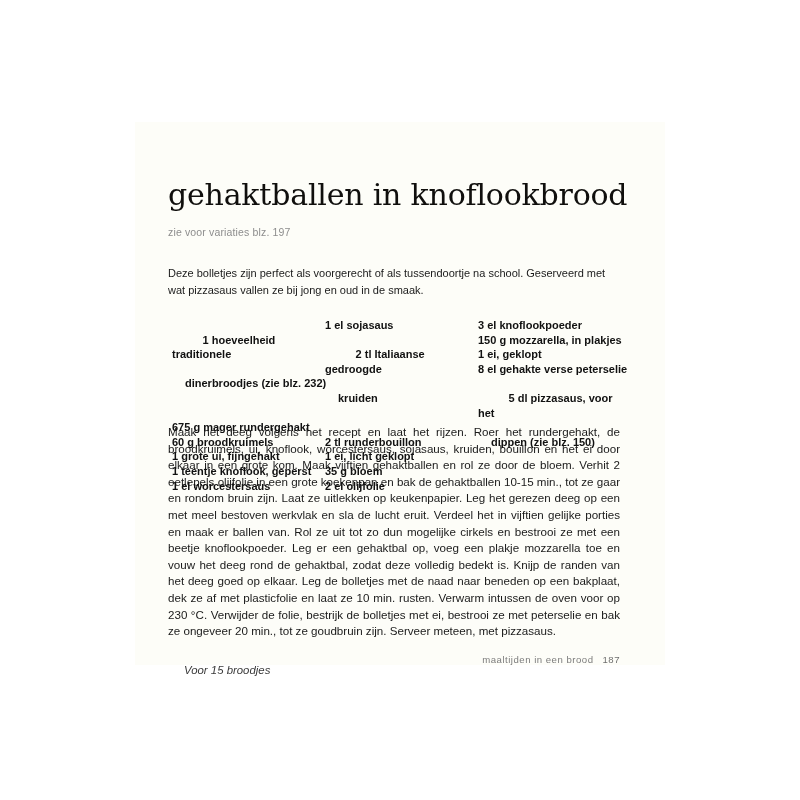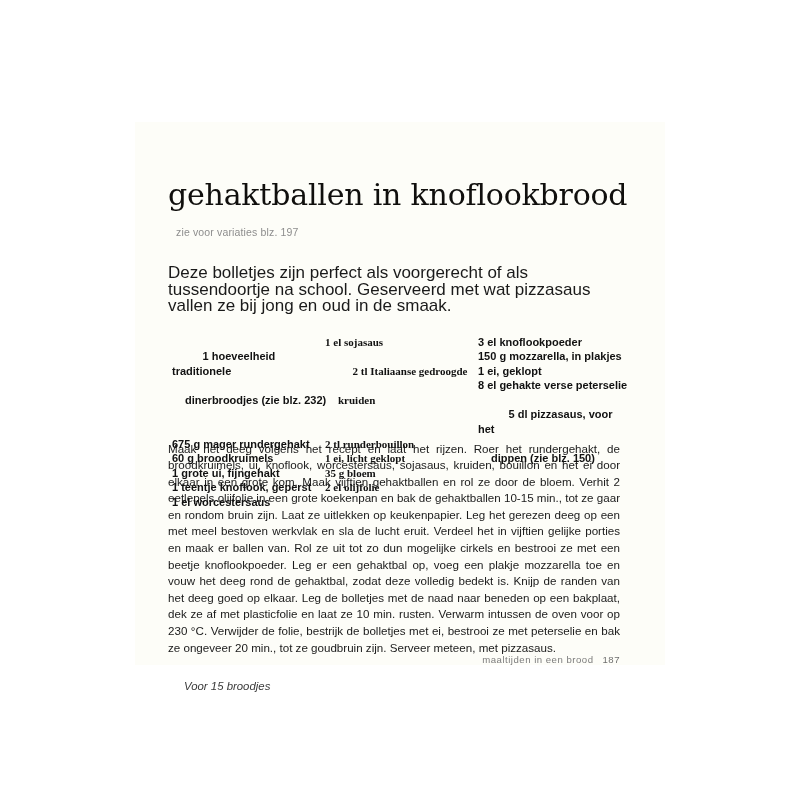--- a/index.html
+++ b/index.html
@@ -51,26 +51,26 @@
     margin: 0;
     white-space: nowrap;
   }
 
   .recipe-subtitle {
     font-family: "Liberation Sans", sans-serif;
     font-size: 10.5px;
     line-height: 14px;
     color: #8d8d8d;
     letter-spacing: 0.15px;
-    margin: 12px 0 0 8px;
+    margin: 12px 0 0 0;
   }
 
   .intro {
     font-family: "Liberation Sans", sans-serif;
-    font-size: 17px;
+    font-size: 11px;
     line-height: 16.5px;
     color: #1a1a1a;
     margin: 26px 0 0 0;
     width: 452px;
   }
 
   
   .ingredients {
     position: relative;
     margin: 20px 0 0 4px;
@@ -79,21 +79,21 @@
   .ing-col {
     position: absolute;
     top: 0;
     font-family: "Liberation Sans", sans-serif;
     font-size: 11px;
     line-height: 14.6px;
     color: #111111;
     font-weight: 600;
   }
   .ing-col.col-1 { left: 0px;   width: 155px; }
-  .ing-col.col-2 { left: 153px; width: 150px; font-family: Liberation Serif, serif; }
+  .ing-col.col-2 { left: 153px; width: 150px; }
   .ing-col.col-3 { left: 306px; width: 150px; }
 
   .ing-item {
     white-space: pre-wrap;
     margin: 0;
   }
   .ing-item .cont {
     display: block;
     padding-left: 13px;
   }

